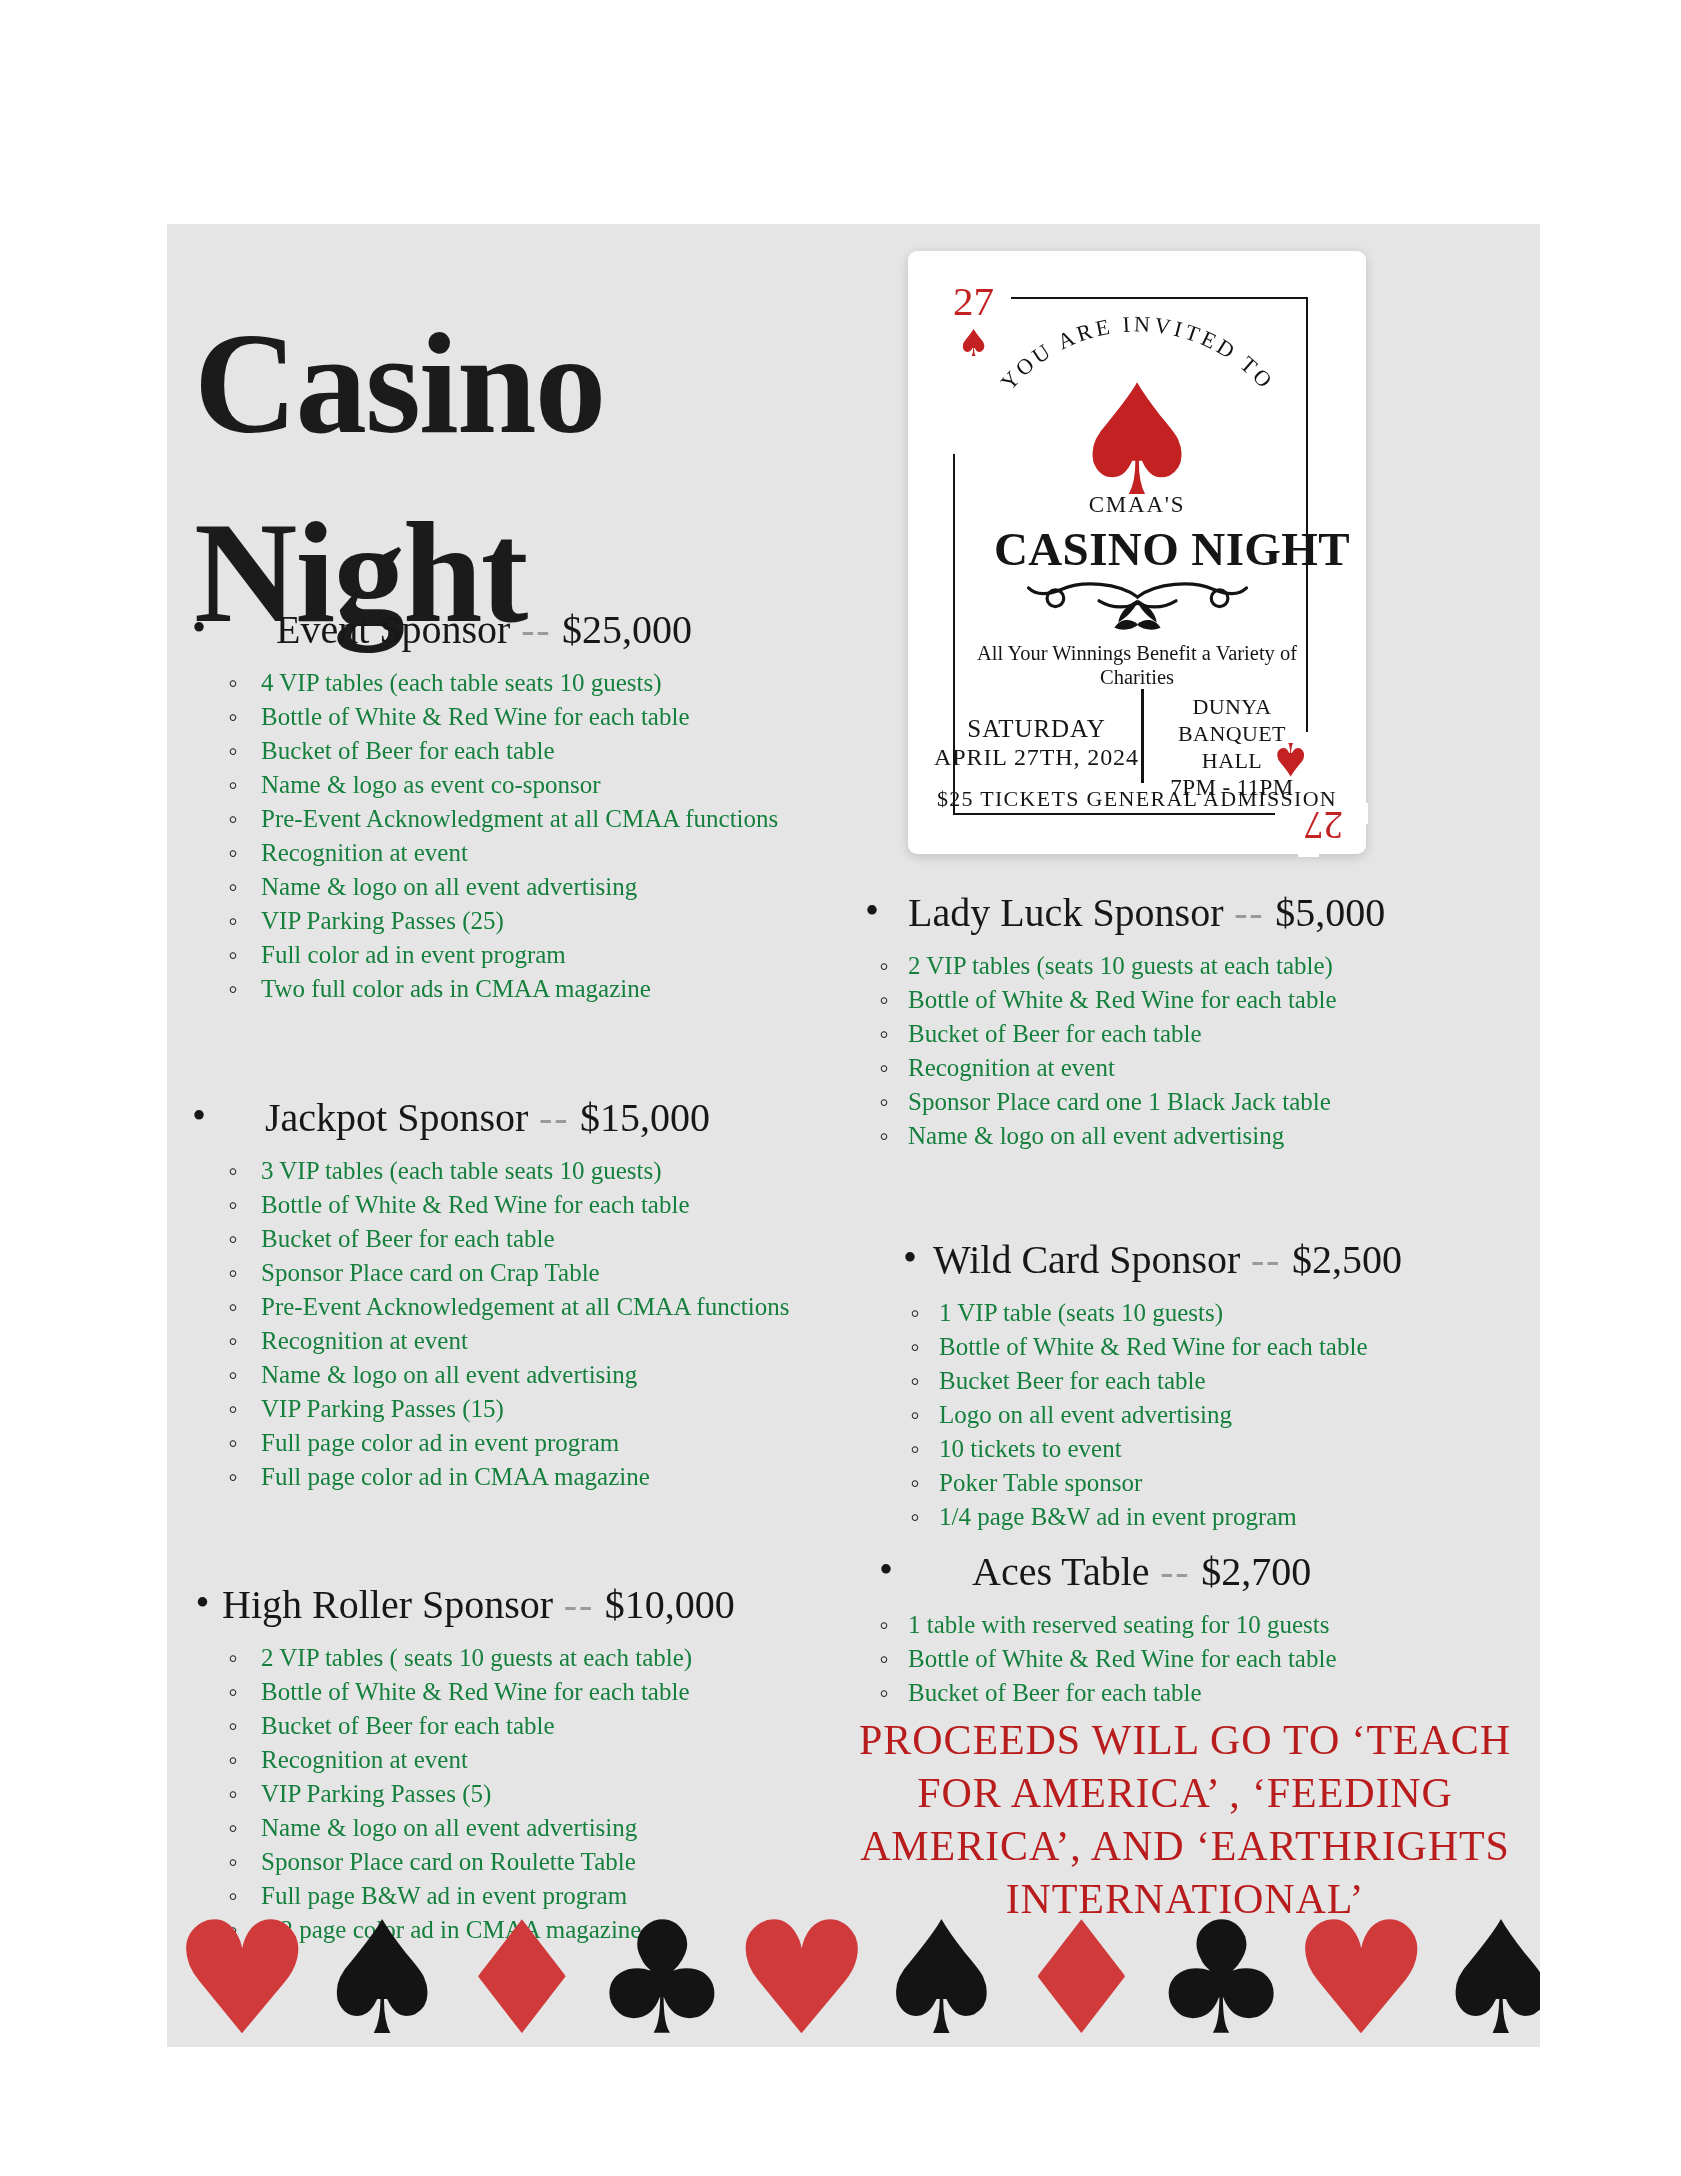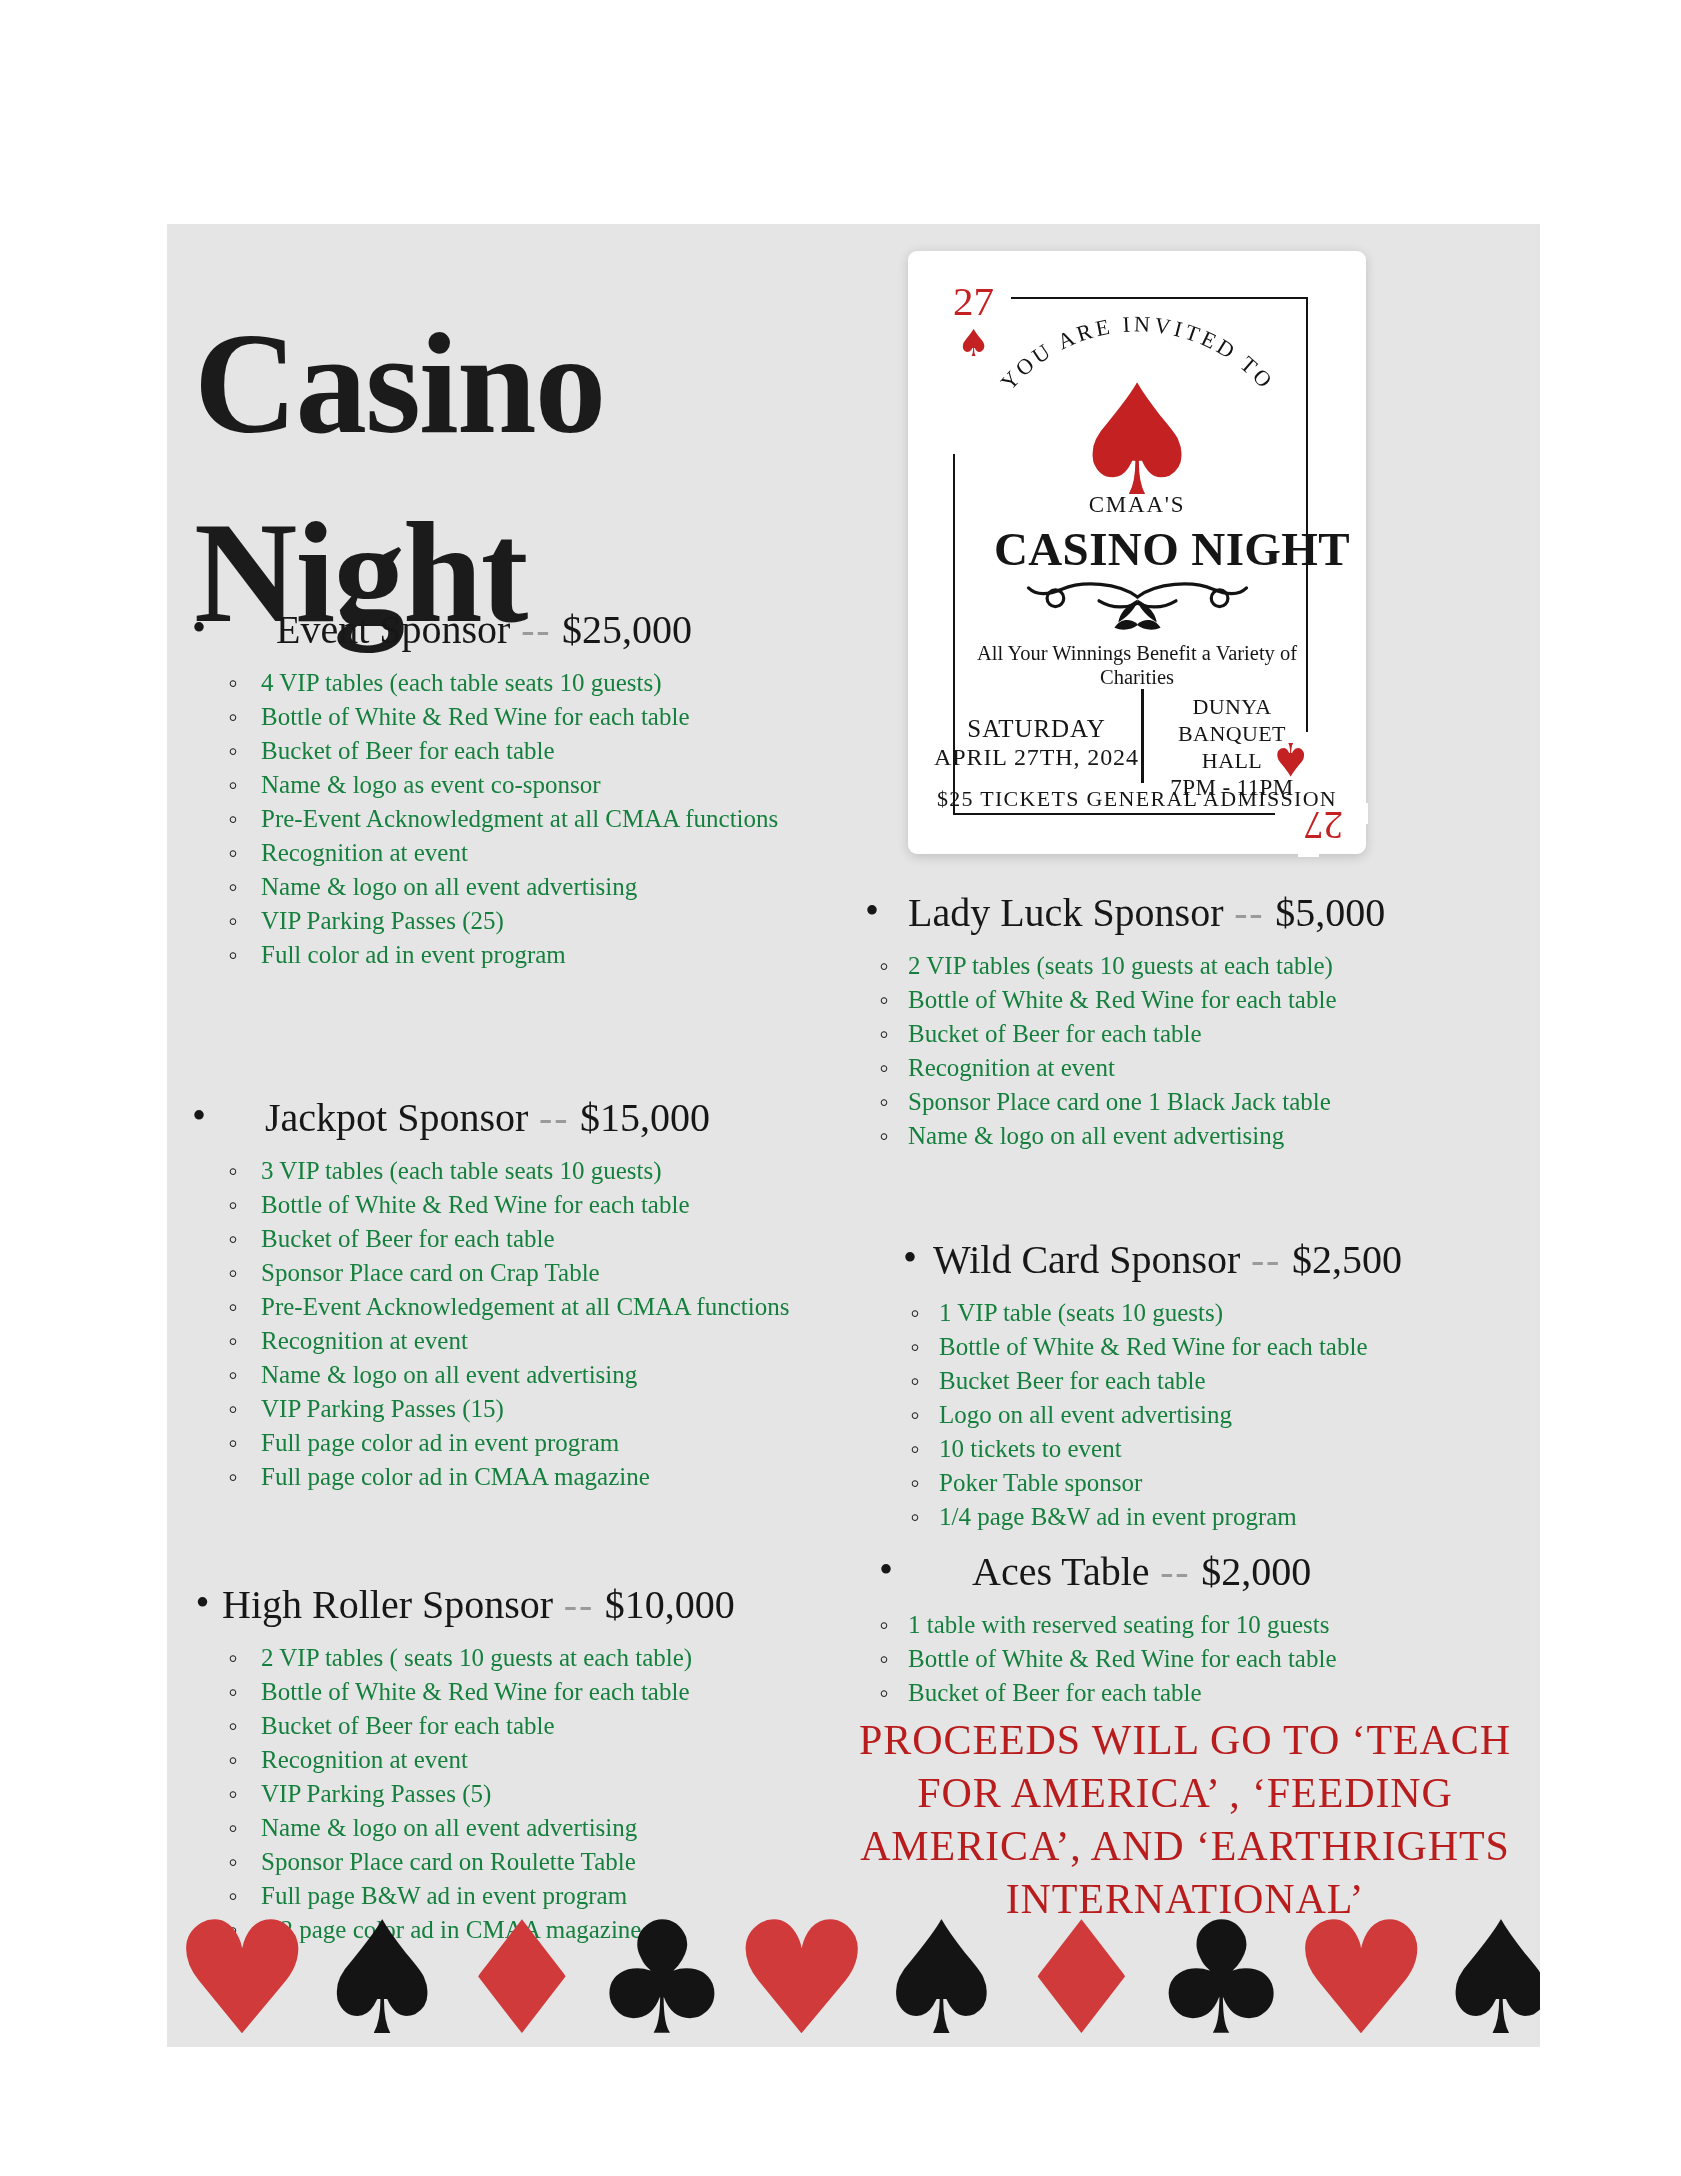--- a/index.html
+++ b/index.html
@@ -189,20 +189,21 @@
     <ul class="items">
         <li>4 VIP tables (each table seats 10 guests)</li>
         <li>Bottle of White &amp; Red Wine for each table</li>
         <li>Bucket of Beer for each table</li>
         <li>Name &amp; logo as event co-sponsor</li>
         <li>Pre-Event Acknowledgment at all CMAA functions</li>
         <li>Recognition at event</li>
         <li>Name &amp; logo on all event advertising</li>
         <li>VIP Parking Passes (25)</li>
         <li>Full color ad in event program</li>
+        <li>Two full color ads in CMAA magazine</li>
       </ul>
   </div>
 
   <div class="section col-left s-jackpot">
     <div class="section-heading">
       <span>Jackpot Sponsor</span><span class="dash">--</span><span>$15,000</span>
     </div>
     <ul class="items">
         <li>3 VIP tables (each table seats 10 guests)</li>
         <li>Bottle of White &amp; Red Wine for each table</li>
@@ -258,21 +259,21 @@
         <li>Bucket Beer for each table</li>
         <li>Logo on all event advertising</li>
         <li>10 tickets to event</li>
         <li>Poker Table sponsor</li>
         <li>1/4 page B&amp;W ad in event program</li>
       </ul>
   </div>
 
   <div class="section col-right s-aces">
     <div class="section-heading">
-      <span>Aces Table</span><span class="dash">--</span><span>$2,000</span>
+      <span>Aces Table</span><span class="dash">--</span><span>$2,700</span>
     </div>
     <ul class="items">
         <li>1 table with reserved seating for 10 guests</li>
         <li>Bottle of White &amp; Red Wine for each table</li>
         <li>Bucket of Beer for each table</li>
       </ul>
   </div>
 
   <div class="proceeds">PROCEEDS WILL GO TO ‘TEACH FOR AMERICA’ , ‘FEEDING AMERICA’, AND ‘EARTHRIGHTS INTERNATIONAL’</div>
 

